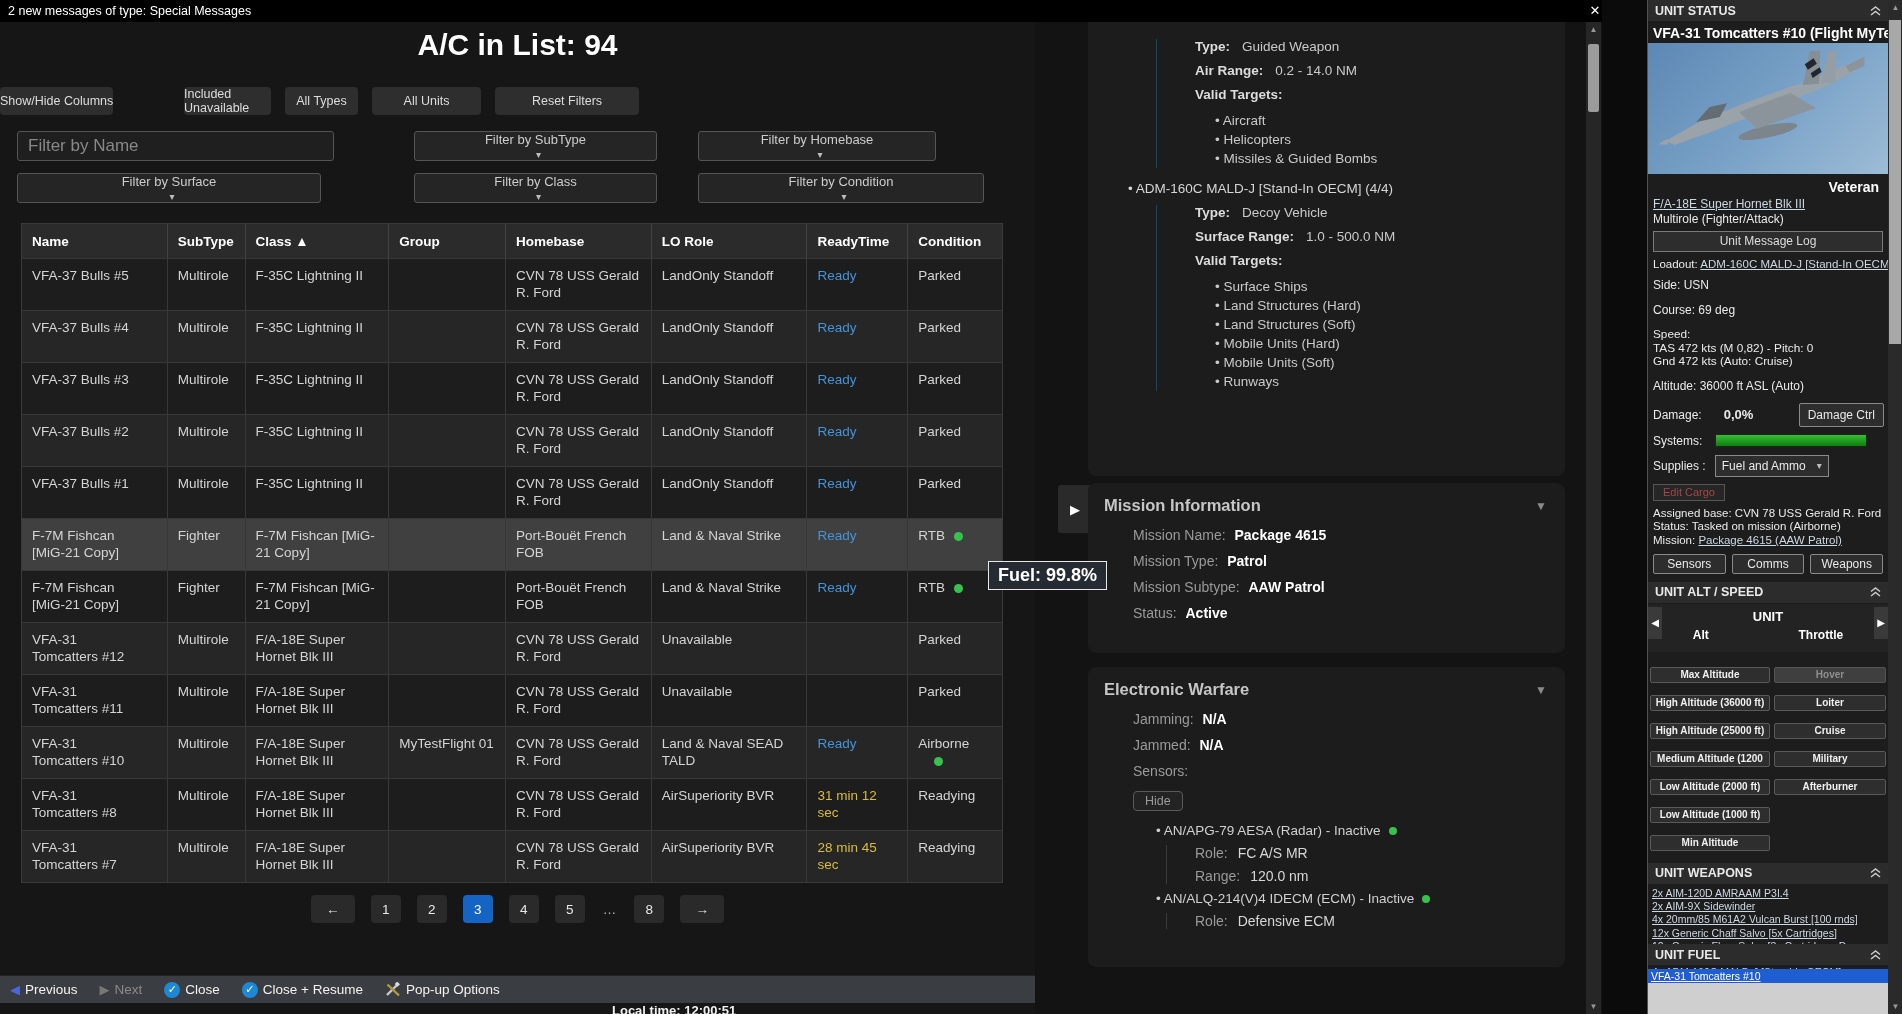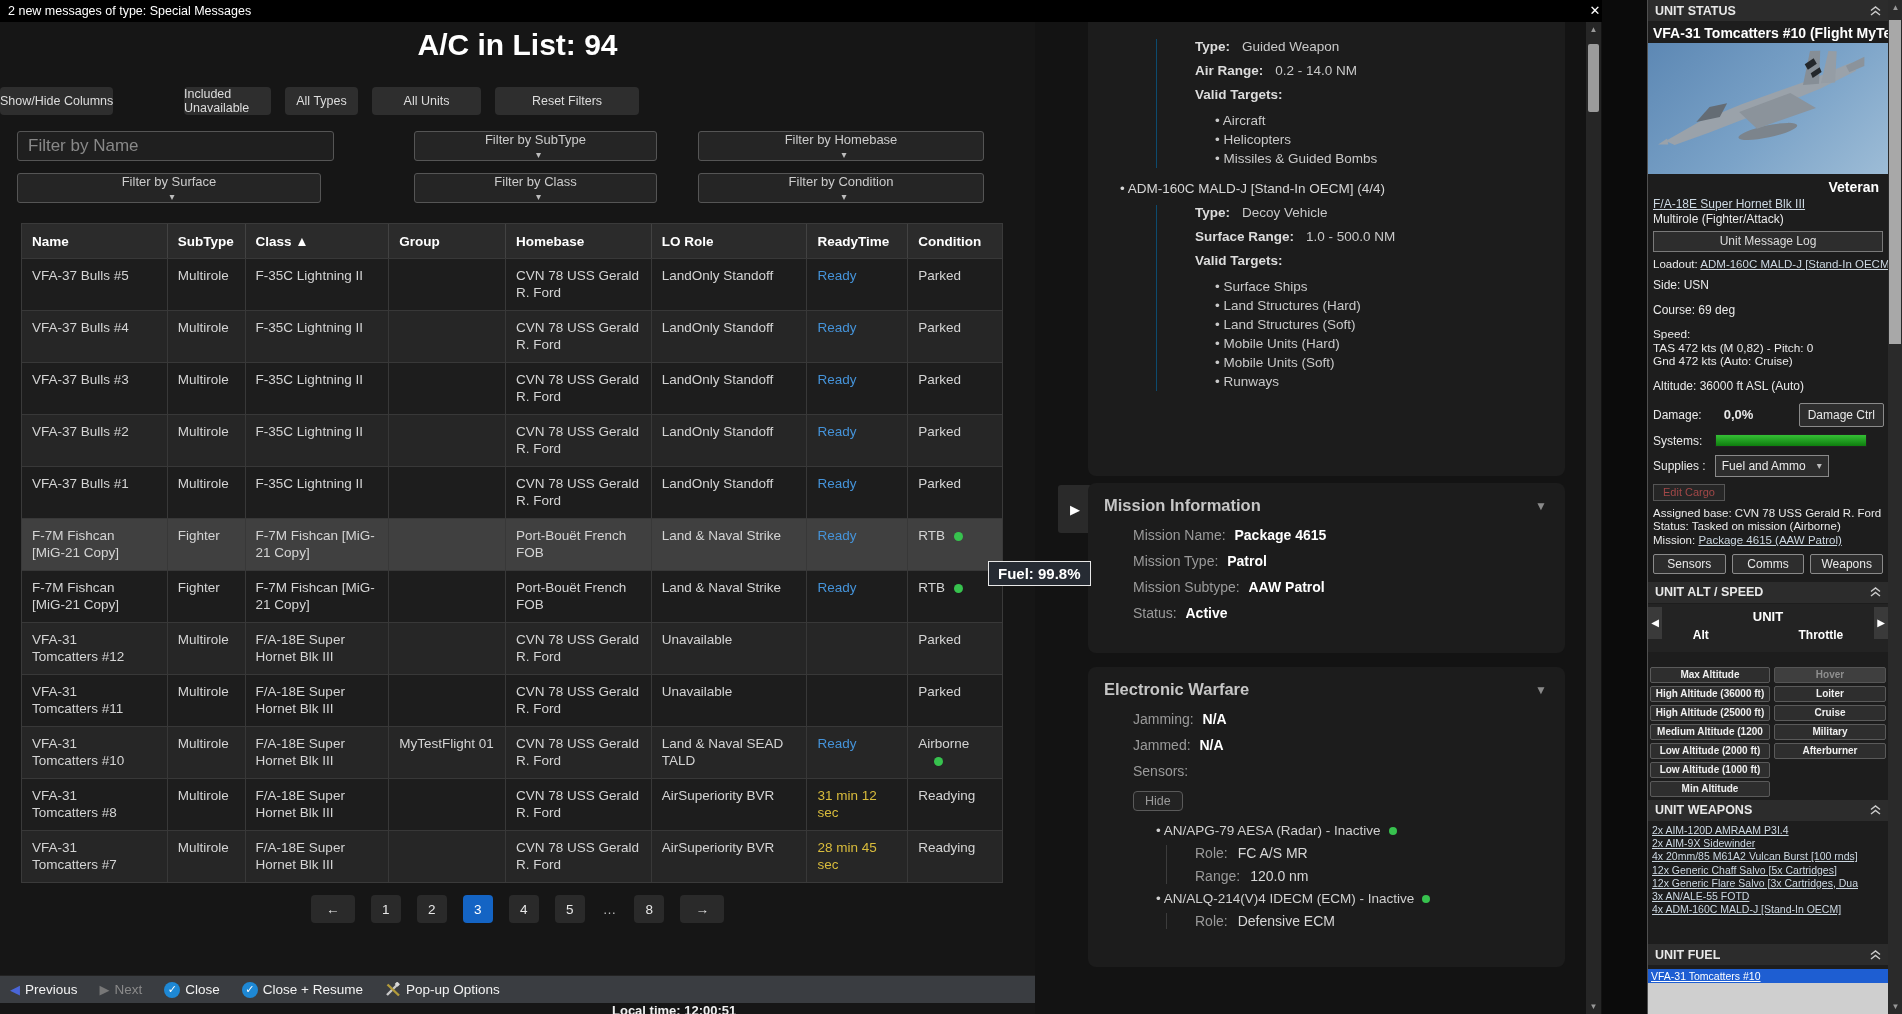--- a/index.html
+++ b/index.html
@@ -48,21 +48,21 @@
   .thead>div:nth-child(6),.trow>div:nth-child(6){width:156px;}
   .thead>div:nth-child(7),.trow>div:nth-child(7){width:101px;}
   .thead>div:nth-child(8),.trow>div:nth-child(8){width:94px;}
   .ready{color:#4593d9;}
   .ready.time{color:#d9bc3c;}
   .dot{display:inline-block;width:9px;height:9px;border-radius:50%;background:#37c24e;margin-left:9px;vertical-align:middle;}
   .dot.blk{display:block;margin:5px 0 0 16px;}
 
   
   .tooltip{position:absolute;left:988px;top:561px;background:#262b33;border:1px solid #e8e8e8;
-           color:#fff;font-size:15px;font-weight:bold;padding:3px 9px;z-index:50;white-space:nowrap;}
+           color:#fff;font-size:18px;font-weight:bold;padding:3px 9px;z-index:50;white-space:nowrap;}
 
   
   .pager{position:absolute;left:0;top:873px;width:1035px;display:flex;justify-content:center;gap:16px;align-items:center;}
   .pg{min-width:30px;height:28px;background:#2a2a2a;border-radius:4px;color:#e8e8e8;font-size:13.5px;
       display:flex;align-items:center;justify-content:center;padding:0 10px;}
   .pg.arrow{min-width:44px;}
   .pg.active{background:#1464c4;color:#fff;}
   .pg.plain{background:none;min-width:14px;padding:0 2px;color:#bbb;}
 
   
@@ -80,21 +80,21 @@
   
   .ipanel{position:absolute;left:1035px;top:22px;width:567px;height:992px;background:#131313;overflow:hidden;}
   .card{position:absolute;background:#1c1c1c;border-radius:8px;width:477px;left:53px;}
   .card-top{top:-12px;height:466px;padding:20px 0 0 0;}
   .kv{margin:9px 0 9px 0;font-size:13.5px;}
   .kv .k{color:#dcdcdc;font-weight:bold;}
   .kv .v{color:#c9c9c9;margin-left:12px;}
   .guide{border-left:1px solid #0c4a6e;margin-left:68px;padding-left:38px;}
   .tgt{line-height:19px;font-size:13.5px;color:#c9c9c9;padding-left:20px;}
   .tgt::before{content:"• ";color:#c9c9c9;}
-  .wpn-name{margin:13px 0 9px 32px;font-size:13.5px;color:#d6d6d6;}
+  .wpn-name{margin:13px 0 9px 40px;font-size:13.5px;color:#d6d6d6;}
   .wpn-name::before{content:"• ";}
   .expander{position:absolute;left:23px;top:463px;width:34px;height:48px;background:#2a2a2a;border-radius:3px;
             color:#fff;font-size:13px;display:flex;align-items:center;justify-content:center;}
   .card-mission{top:461px;height:170px;}
   .card-ew{top:645px;height:300px;}
   .card-head{display:flex;justify-content:space-between;align-items:center;padding:13px 18px 0 16px;}
   .card-head .ttl{font-size:16.5px;font-weight:bold;color:#c6c6c6;}
   .card-head .car{color:#8a8a8a;font-size:12px;}
   .mlines{padding:12px 0 0 45px;}
   .mline{margin-bottom:10px;font-size:14px;}
@@ -146,21 +146,21 @@
   .sb-small{margin-top:6px;padding:0 5px;font-size:11.5px;line-height:13.8px;}
   .sb-actions{margin-top:6px;display:flex;gap:6px;padding:0 5px;}
   .sb-actions .sb-btn{flex:1;height:20px;}
   .sb-nav{background:#232323;height:48px;position:relative;margin-top:1px;}
   .nav-arr{position:absolute;top:3px;width:14px;height:32px;background:#3a3a3a;color:#fff;font-size:10px;
            display:flex;align-items:center;justify-content:center;}
   .nav-arr.l{left:0;}.nav-arr.r{right:0;}
   .nav-ttl{text-align:center;font-weight:bold;font-size:13px;padding-top:5px;color:#fff;}
   .nav-cols{display:flex;justify-content:space-around;font-weight:bold;font-size:12px;margin-top:4px;color:#fff;}
   .grid{margin-top:15px;padding:0 2px;}
-  .grow{display:flex;gap:4px;margin-bottom:3px;}
+  .grow{display:flex;gap:4px;margin-bottom:12px;}
   .abtn{width:120px;height:16px;background:#2e2e2e;border:1px solid #5a5a5a;border-radius:2px;color:#f0f0f0;
         font-size:10px;font-weight:bold;display:flex;align-items:center;justify-content:center;
         white-space:nowrap;overflow:hidden;}
   .abtn.thr{flex:1;width:auto;}
   .abtn.dis{background:#3f3f3f;color:#8f8f8f;border-color:#555;}
   .wlist{padding:3px 4px 0 4px;}
   .wlink{font-size:10.5px;line-height:13.2px;white-space:nowrap;overflow:hidden;}
   .fuel-wrap{position:absolute;left:0;right:0;top:944px;}
   .fuel-box{margin-top:4px;height:46px;background:#cfcfcf;}
   .fuel-sel{height:14px;background:#1e5ed2;color:#fff;font-size:10.5px;line-height:14px;padding-left:3px;
@@ -191,21 +191,21 @@
 
       <div class="tb-btn tbw">Reset Filters</div>
 
       <div class="tb-btn tbw">Show/Hide Columns</div>
 
     <input class="flt" style="left: 17px; top: 109px; width: 317px;" placeholder="Filter by Name">
     <div class="fsel" style="left:414px;top:109px;width:243px">
       <span>Filter by SubType</span>
       <span class="chev">▾</span>
     </div>
-    <div class="fsel" style="left:698px;top:109px;width:286px">
+    <div class="fsel" style="left:698px;top:109px;width:238px">
       <span>Filter by Homebase</span>
       <span class="chev">▾</span>
     </div>
     <div class="fsel" style="left:17px;top:151px;width:304px">
       <span>Filter by Surface</span>
       <span class="chev">▾</span>
     </div>
     <div class="fsel" style="left:414px;top:151px;width:243px">
       <span>Filter by Class</span>
       <span class="chev">▾</span>

